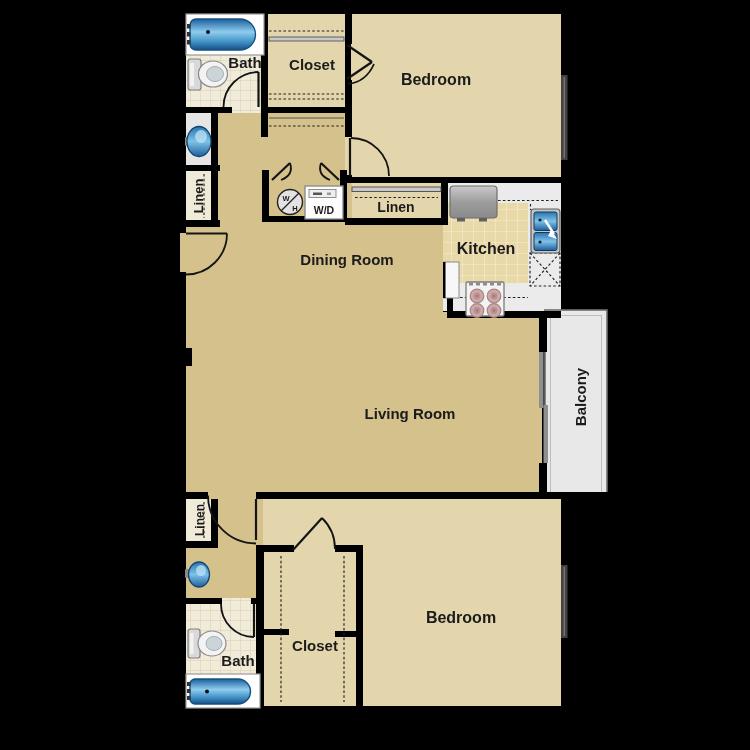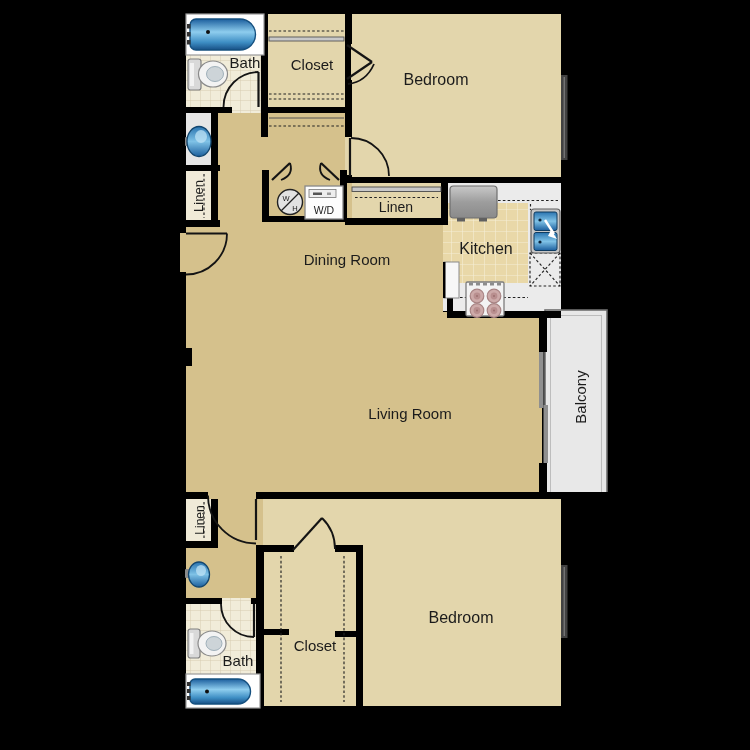--- a/index.html
+++ b/index.html
@@ -1,16 +1,16 @@
 <!DOCTYPE html>
 <html style="--background: #000000; --wall: #000000; --carpet: #d5c18c; --carpet-light: #e3d6ac; --bath-tile: #f1ecd9; --bath-grout: #d8cdb2; --kitchen-tile: #e9d8a8; --kitchen-grout: #f6efd6; --counter: #ebebeb; --balcony: #e8e8e8; --closet-shelf: #f0ead8; --nook-floor: #e6e6e6; --fixture-blue-dark: #1c5f9e; --fixture-blue-light: #8ecdee; --appliance-gray: #b5b5b5; --burner: #c29a9a; --window-gray: #424242; --label-ink: #1b1b1b;"><head>
 <meta charset="utf-8">
 <style>
   html,body{margin:0;padding:0;background:#000;}
-  .stage{position:relative;width:750px;height:750px;background:var(--background,#000);overflow:hidden;}
+  .stage{position:relative;width:750px;height:750px;background:var(--background,#000);overflow:hidden;font-weight:bold;}
   svg{display:block;}
   .w{fill:var(--wall,#000);}
   .dash{stroke:#222;stroke-width:1.15;stroke-dasharray:2.6 2.2;fill:none;}
   .thin{stroke:#555;stroke-width:1;fill:none;}
   .door{stroke:#141414;stroke-width:1.8;fill:none;}
   .leaf{stroke:#141414;stroke-width:2.2;fill:none;}
   .lbl{fill:var(--label-ink,#1b1b1b);font-family:"Liberation Sans","DejaVu Sans",sans-serif;text-anchor:middle;}
   .s16{font-size:16px}.s15{font-size:15px}.s14{font-size:14px}.s13{font-size:13px}
   .s12{font-size:12px}.s10{font-size:10.5px}.s7{font-size:7.5px}
 </style>

